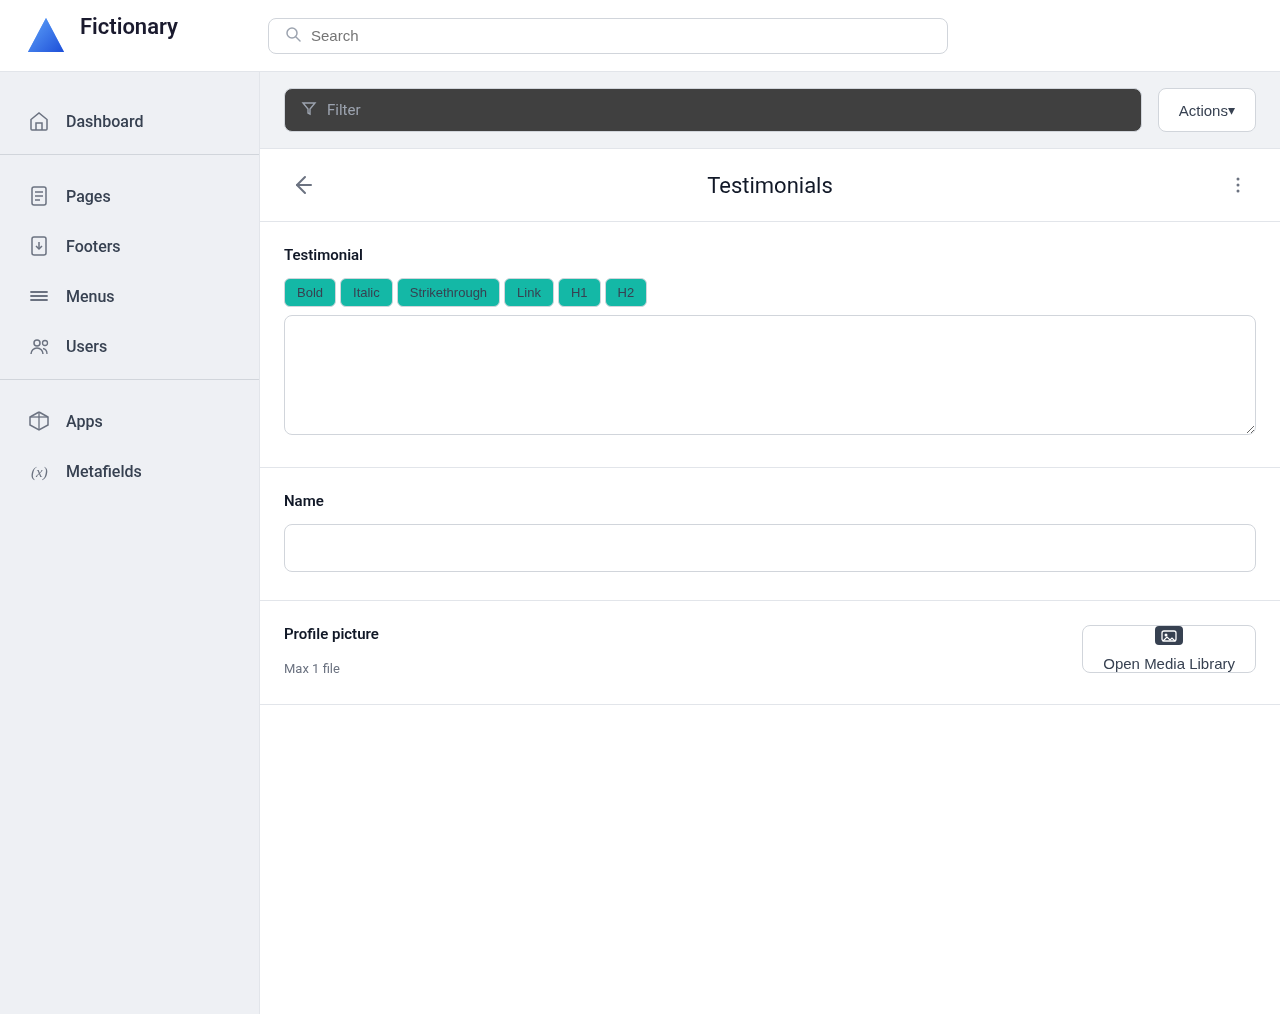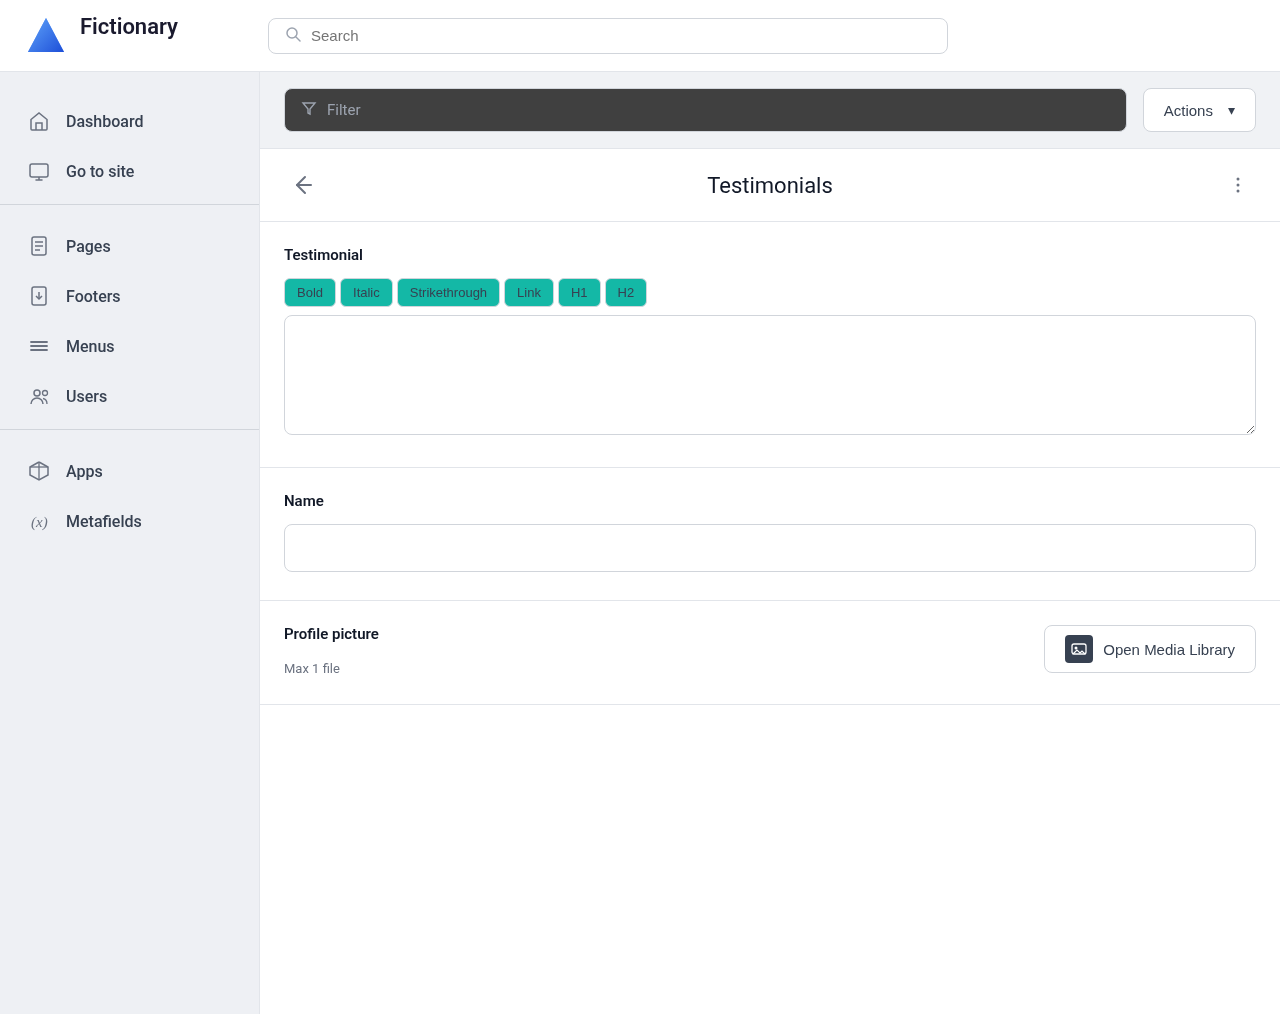--- a/index.html
+++ b/index.html
@@ -144,21 +144,21 @@
       color: #9ca3af;
       font-size: 15px;
       cursor: text;
     }
     .filter-icon {
       color: #9ca3af;
     }
     .actions-button {
       display: flex;
       align-items: center;
-      gap: 15px;
+      gap: 0;
       border: 1.5px solid #d1d5db;
       border-radius: 8px;
       background: #fff;
       padding: 0 20px;
       height: 44px;
       font-size: 15px;
       font-weight: 500;
       color: #374151;
       cursor: pointer;
       white-space: nowrap;
@@ -289,20 +289,21 @@
       border-radius: 8px;
       background: #fff;
       padding: 0 20px;
       height: 48px;
       font-size: 15px;
       font-weight: 500;
       color: #374151;
       cursor: pointer;
       white-space: nowrap;
       flex-shrink: 0;
+      flex-direction: column;
     }
     .media-icon {
       width: 28px;
       height: 28px;
       background: #374151;
       border-radius: 4px;
       display: flex;
       align-items: center;
       justify-content: center;
       color: #fff;
@@ -344,30 +345,20 @@
     <div class="sidebar-section">
       <div class="sidebar-item">
         <span class="sidebar-item-icon">
           <svg width="22" height="22" viewBox="0 0 22 22" fill="none">
               <path d="M3 9.5L11 3l8 6.5V19a1 1 0 01-1 1H4a1 1 0 01-1-1V9.5z" stroke="#6b7280" stroke-width="1.5" fill="none"></path>
               <path d="M8 20v-7h6v7" stroke="#6b7280" stroke-width="1.5"></path>
             </svg>
         </span>
         <span class="sidebar-item-label">Dashboard</span>
       </div>
-      <div class="sidebar-item">
-        <span class="sidebar-item-icon">
-          <svg width="22" height="22" viewBox="0 0 22 22" fill="none">
-              <rect x="2" y="4" width="18" height="13" rx="2" stroke="#6b7280" stroke-width="1.5" fill="none"></rect>
-              <line x1="8" y1="20" x2="14" y2="20" stroke="#6b7280" stroke-width="1.5" stroke-linecap="round"></line>
-              <line x1="11" y1="17" x2="11" y2="20" stroke="#6b7280" stroke-width="1.5"></line>
-            </svg>
-        </span>
-        <span class="sidebar-item-label">Go to site</span>
-      </div>
     </div>
 
     <div class="sidebar-section">
       <div class="sidebar-item">
         <span class="sidebar-item-icon">
           <svg width="22" height="22" viewBox="0 0 22 22" fill="none">
               <rect x="4" y="2" width="14" height="18" rx="2" stroke="#6b7280" stroke-width="1.5" fill="none"></rect>
               <line x1="7" y1="7" x2="15" y2="7" stroke="#6b7280" stroke-width="1.5"></line>
               <line x1="7" y1="11" x2="15" y2="11" stroke="#6b7280" stroke-width="1.5"></line>
               <line x1="7" y1="15" x2="12" y2="15" stroke="#6b7280" stroke-width="1.5"></line>

